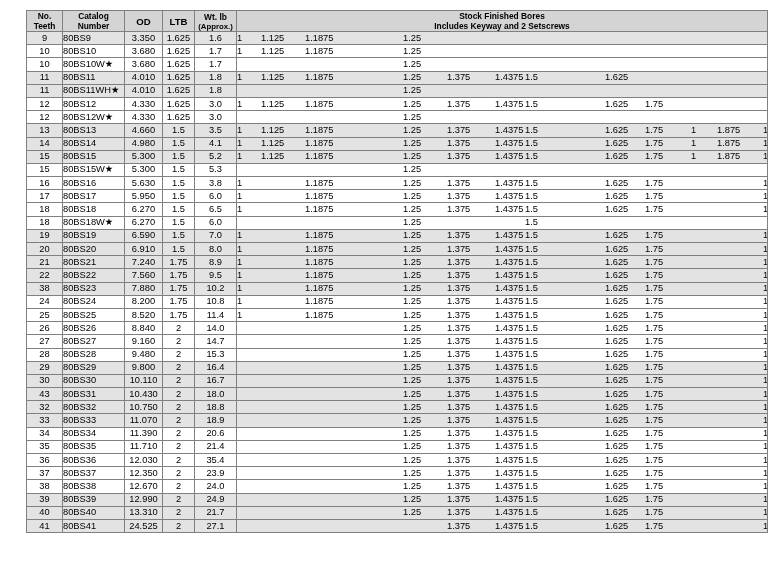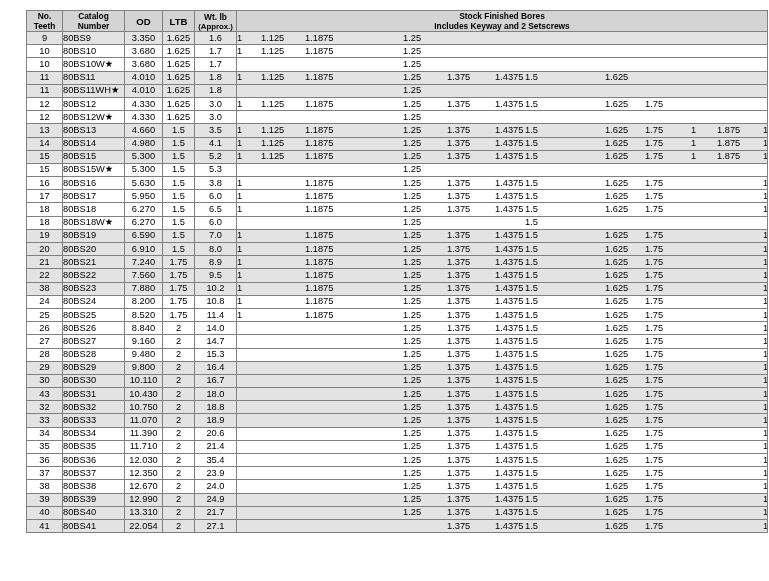--- a/index.html
+++ b/index.html
@@ -999,21 +999,21 @@
               <span class="bcell" style="width: 46px;">1.75</span>
               <span class="bcell" style="width: 26px;"></span>
               <span class="bcell" style="width: 46px;"></span>
               <span class="bcell" style="width: 48px;">1.9375</span>
             </div>
           </td>
         </tr>
         <tr class="shade">
           <td class="c">41</td>
           <td class="l">80BS41</td>
-          <td class="c">22.054</td>
+          <td class="c">24.525</td>
           <td class="c">2</td>
           <td class="c">27.1</td>
           <td class="bores">
             <div class="bore">
               <span class="bcell" style="width: 24px;"></span>
               <span class="bcell" style="width: 44px;"></span>
               <span class="bcell" style="width: 50px;"></span>
               <span class="bcell" style="width: 48px;"></span>
               <span class="bcell" style="width: 44px;"></span>
               <span class="bcell" style="width: 48px;">1.375</span>

